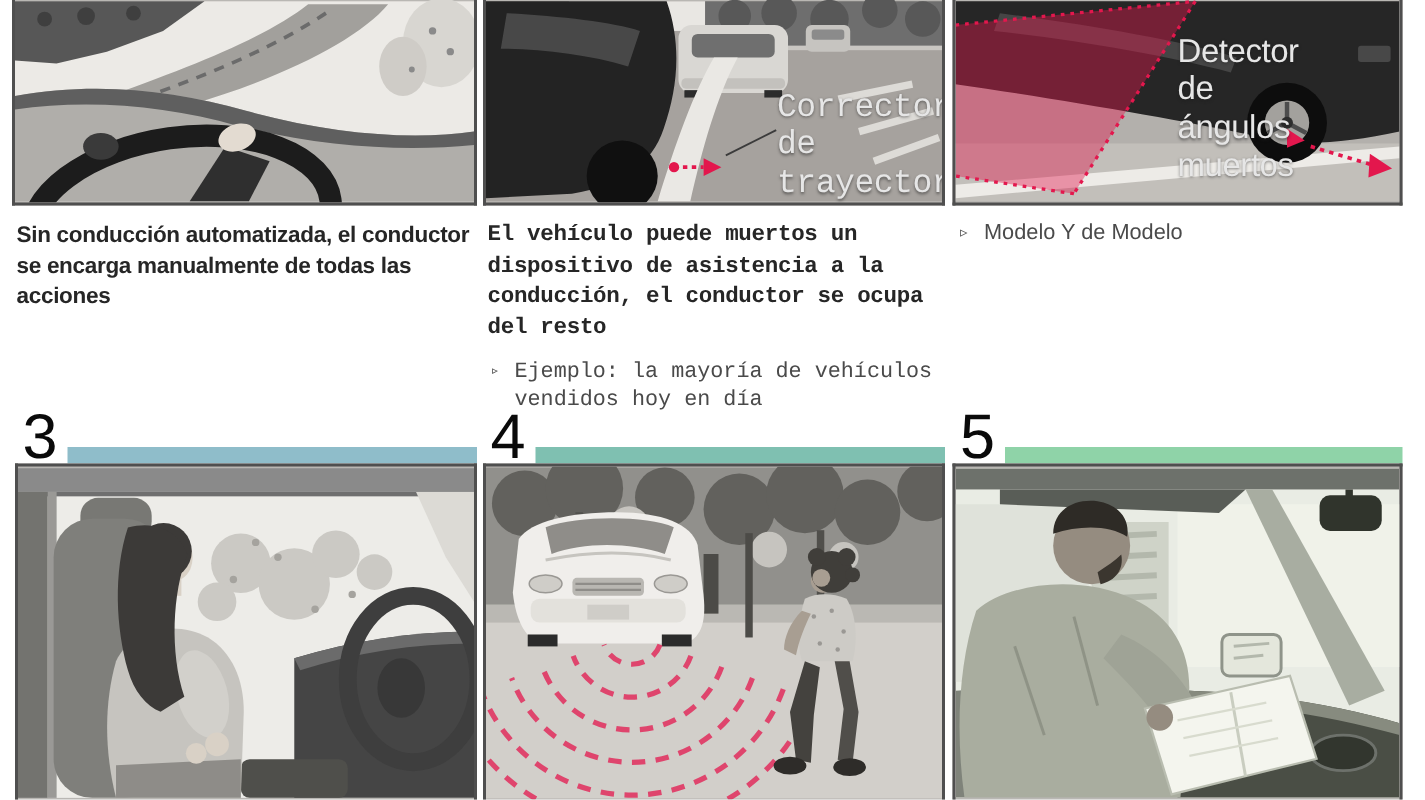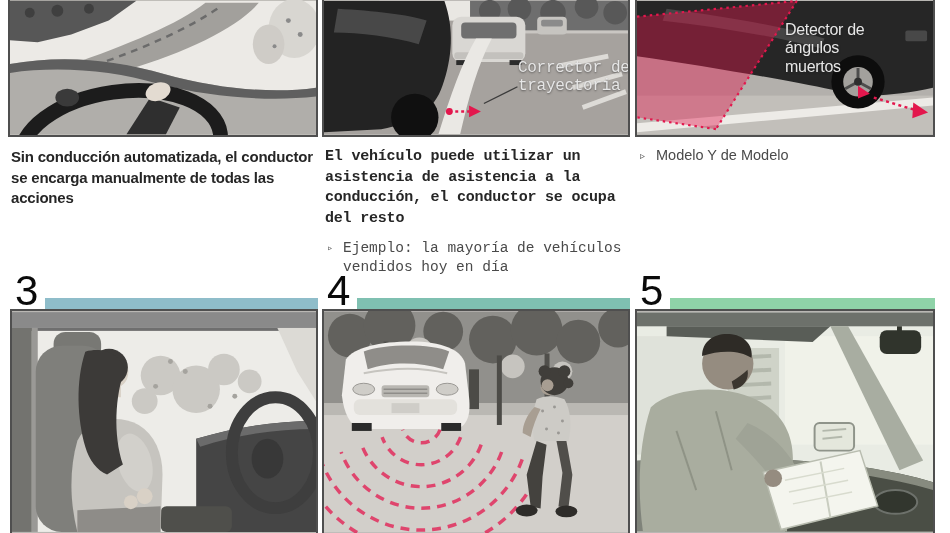--- a/index.html
+++ b/index.html
@@ -19,21 +19,21 @@
   .imgbox svg{display:block;width:100%;height:100%;}
   .caption{
     margin:10px 4px 0 3px;font-size:15px;font-weight:700;color:#262626;
     line-height:1.38;letter-spacing:-0.2px;
   }
   .bullet{
     display:flex;margin:9px 2px 0 5px;font-size:14.5px;color:#4a4a4a;line-height:1.32;
   }
   .bullet .marker{flex:0 0 16px;font-size:10px;padding-top:3px;color:#555;}
   .img-label{
-    position:absolute;font-size:16px;color:#e6e6e6;line-height:1.15;
+    position:absolute;font-size:22px;color:#e6e6e6;line-height:1.15;
     letter-spacing:-0.3px;text-shadow:0 1px 2px rgba(30,30,30,.55);
   }
   .level-head{position:relative;height:33px;}
   .level-num{
     position:absolute;left:5px;bottom:-3px;font-size:42px;line-height:1;
     color:#0a0a0a;font-weight:400;
   }
   .level-bar{position:absolute;left:35px;right:0;bottom:0;height:11px;background:#ccc;}
 </style>
 </head>
@@ -95,21 +95,21 @@
         <circle cx="92" cy="118" r="24" fill="#101010"></circle>
         <path d="M162 104 L196 87" stroke="#3b3b3b" stroke-width="1.3"></path>
         <g>
           <circle cx="127" cy="112" r="3.5" style="fill:var(--accent,#E3174D)"></circle>
           <line x1="133" y1="112" x2="147" y2="112" style="stroke:var(--accent,#E3174D)" stroke-width="2.5" stroke-dasharray="3 3"></line>
           <polygon points="147,106 159,112 147,118" style="fill:var(--accent,#E3174D)"></polygon>
         </g>
       </svg>
       <div class="img-label" style="left:194px;top:59px;width:116px;">Corrector de trayectoria</div>
     </div>
-    <p class="caption">El vehículo puede utilizar un asistencia de asistencia a la conducción, el conductor se ocupa del resto</p>
+    <p class="caption">El vehículo puede muertos un dispositivo de asistencia a la conducción, el conductor se ocupa del resto</p>
     <div class="bullet">
       <span class="marker">▹</span>
       <span>Ejemplo: la mayoría de vehículos vendidos hoy en día</span>
     </div>
   </section>
 
   <section class="panel top" style="left:635px;width:300px;">
     <div class="imgbox">
       <svg viewBox="0 0 300 135">
         <rect x="0" y="0" width="300" height="135" fill="#b3b0ac"></rect>

